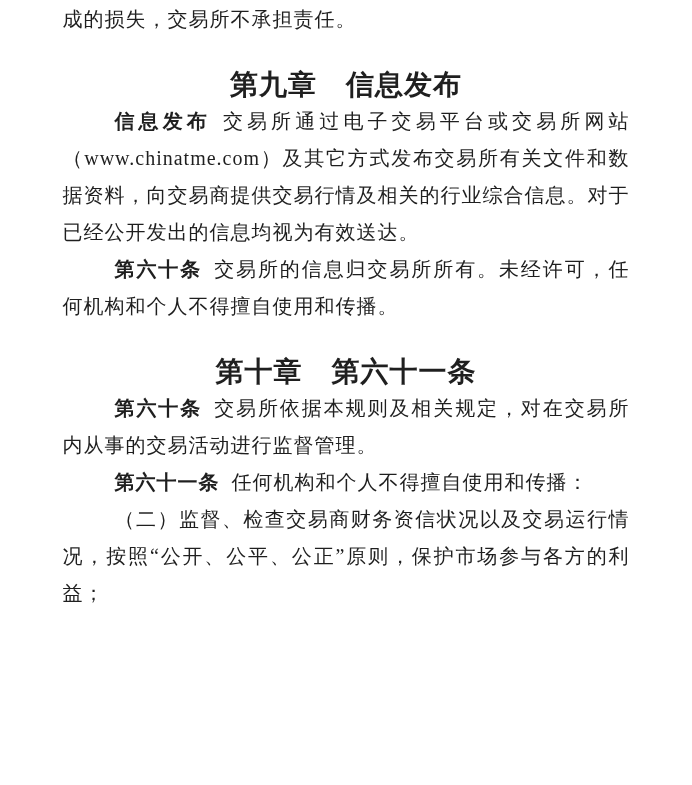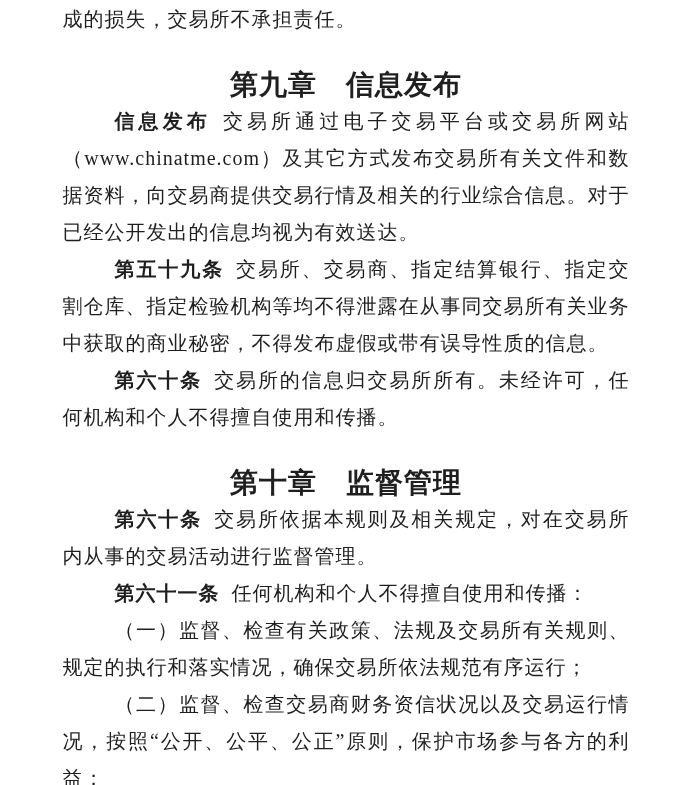--- a/index.html
+++ b/index.html
@@ -46,27 +46,25 @@
 <body style="background: rgb(255, 255, 255); color: rgb(31, 31, 31);">
 
 <div class="page">
 
   <p>成的损失，交易所不承担责任。</p>
 
   <p class="chapter">第九章　信息发布</p>
 
   <p class="indent"><span class="lead">信息发布</span><span>交易所通过电子交易平台或交易所网站（www.chinatme.com）及其它方式发布交易所有关文件和数据资料，向交易商提供交易行情及相关的行业综合信息。对于已经公开发出的信息均视为有效送达。</span></p>
 
-  <p class="indent"><span class="lead">第五十九条</span><span>交易所、交易商、指定结算银行、指定交割仓库、指定检验机构等均不得泄露在从事同交易所有关业务中获取的商业秘密，不得发布虚假或带有误导性质的信息。</span></p>
 
   <p class="indent"><span class="lead">第六十条</span><span>交易所的信息归交易所所有。未经许可，任何机构和个人不得擅自使用和传播。</span></p>
 
-  <p class="chapter">第十章　监督管理</p>
+  <p class="chapter">第十章　第六十一条</p>
 
   <p class="indent"><span class="lead">第六十条</span><span>交易所依据本规则及相关规定，对在交易所内从事的交易活动进行监督管理。</span></p>
 
   <p class="indent"><span class="lead">第六十一条</span><span>任何机构和个人不得擅自使用和传播：</span></p>
 
-  <p class="indent">（一）监督、检查有关政策、法规及交易所有关规则、规定的执行和落实情况，确保交易所依法规范有序运行；</p>
 
   <p class="indent">（二）监督、检查交易商财务资信状况以及交易运行情况，按照“公开、公平、公正”原则，保护市场参与各方的利益；</p>
 
 </div>
 
 </body></html>

